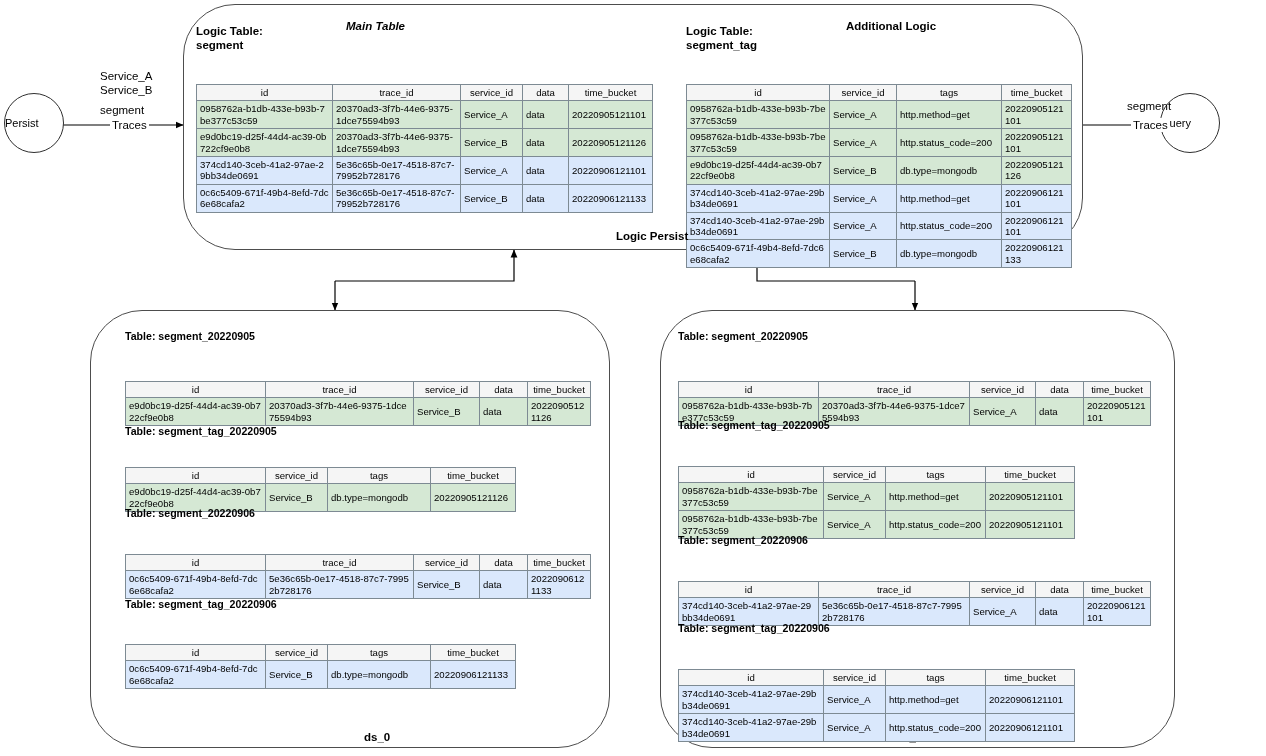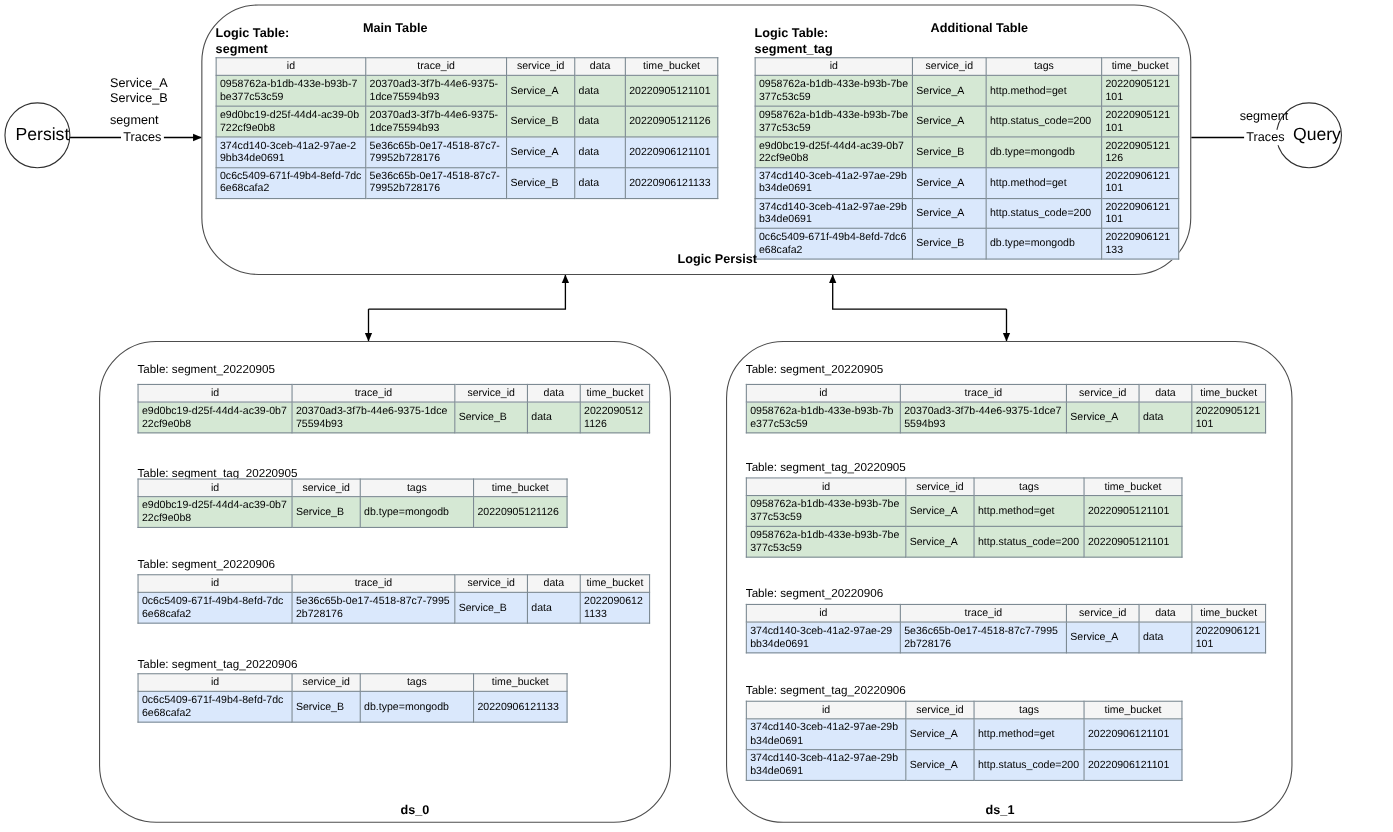--- a/index.html
+++ b/index.html
@@ -7,44 +7,44 @@
        font-family:"Liberation Sans","DejaVu Sans",sans-serif;color:#000;}
   .canvas{position:absolute;left:0;top:0;width:1266px;height:756px;}
 
   svg.wires{position:absolute;left:0;top:0;width:1266px;height:756px;pointer-events:none;}
 
   
   .panel{position:absolute;border:1.4px solid #4d4d4d;border-radius:52px;background:#ffffff;box-sizing:border-box;}
 
   
   .circle{position:absolute;border:1.3px solid #2f2f2f;border-radius:50%;
-          background:#fff;display:flex;align-items:center;justify-content:flex-end;
-          font-size:16px;color:#000;}
+          background:#fff;display:flex;align-items:center;justify-content:flex-start;
+          font-size:11px;color:#000;}
 
   
   .ftext{position:absolute;font-size:11.5px;line-height:14px;color:#000;white-space:nowrap;}
   .ftext.bold{font-weight:bold;}
 
   
-  table.grid{position:absolute;border-collapse:collapse;table-layout:fixed;background:#fff;}
+  table.grid{position:absolute;border-collapse:collapse;table-layout:fixed;background:#fff;margin-top:32px;}
   table.grid th, table.grid td{
      border:1px solid #7d8a93;
      font-size:9.6px;
      line-height:11.4px;
      font-weight:normal;
      padding:2px 3px;
      vertical-align:middle;
      word-break:break-all;
      box-sizing:border-box;
   }
   table.grid th{background:#f5f5f5;text-align:center;color:#000;}
   table.grid td{text-align:left;color:#000;}
   tr.green td{background:#d5e8d4;}
   tr.blue  td{background:#dae8fc;}
-  .tbl-caption{position:absolute;font-size:10.6px;font-weight:normal;color:#000;line-height:13px;white-space:nowrap;}
+  .tbl-caption{position:absolute;font-size:10.6px;font-weight:bold;color:#000;line-height:13px;white-space:nowrap;}
 </style>
 </head>
 <body>
 
 <div class="canvas">
 
   <svg class="wires" viewBox="0 0 1266 756">
     <defs>
       <marker id="ah" markerWidth="9" markerHeight="9" refX="7.5" refY="4" orient="auto" markerUnits="userSpaceOnUse">
         <path d="M0,0.6 L8,4 L0,7.4 z" fill="#000"></path>
@@ -72,25 +72,25 @@
   <div class="ftext" style="left:100px;top:69px;">Service_A</div>
   <div class="ftext" style="left:100px;top:83px;">Service_B</div>
   <div class="ftext" style="left:100px;top:103px;">segment</div>
   <div class="ftext" style="left:110px;top:118px;background:#fff;padding:0 2px;">Traces</div>
 
   <div class="ftext" style="left:1127px;top:99px;">segment</div>
   <div class="ftext" style="left:1131px;top:118px;background:#fff;padding:0 2px;">Traces</div>
 
   <div class="panel" style="left:183px;top:4px;width:900px;height:246px;"></div>
 
-  <div class="ftext bold" style="left:330px;top:19px;">Main Table</div>
+  <div class="ftext bold" style="left:346px;top:19px;font-style:italic;">Main Table</div>
   <div class="ftext bold" style="left:196px;top:24px;">Logic Table:</div>
   <div class="ftext bold" style="left:196px;top:38px;">segment</div>
 
-  <div class="ftext bold" style="left:846px;top:19px;">Additional  Table</div>
+  <div class="ftext bold" style="left:846px;top:19px;">Additional  Logic</div>
   <div class="ftext bold" style="left:686px;top:24px;">Logic Table:</div>
   <div class="ftext bold" style="left:686px;top:38px;">segment_tag</div>
 
   <table class="grid" id="main-table" style="left:196px;top:52px;width:456px;">
     <colgroup>
         <col style="width:136px">
         <col style="width:128px">
         <col style="width:62px">
         <col style="width:46px">
         <col style="width:84px">

